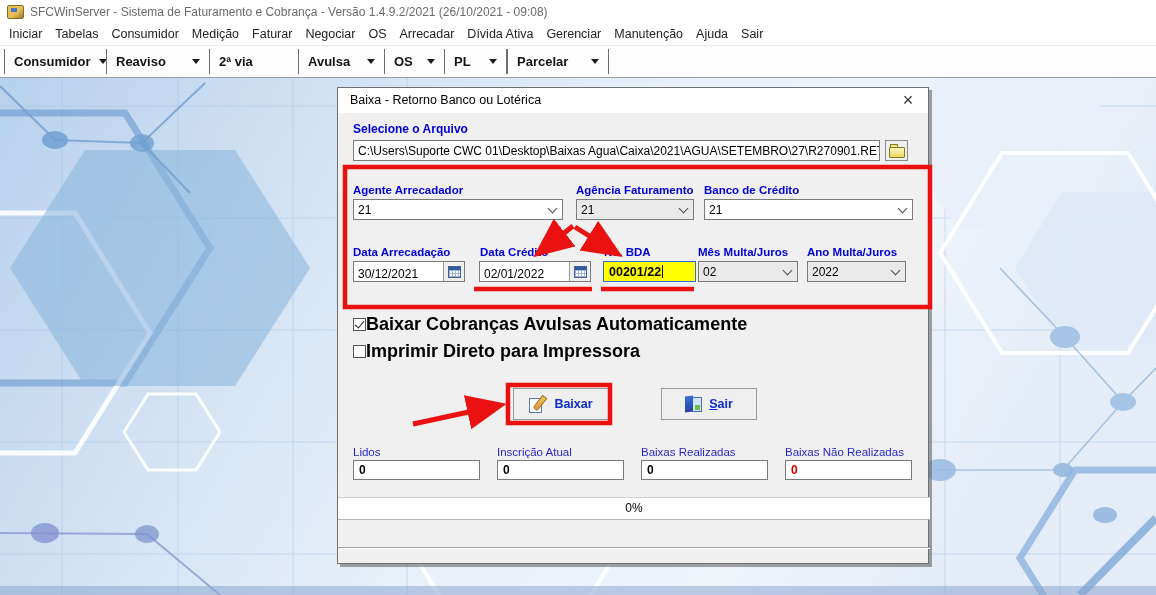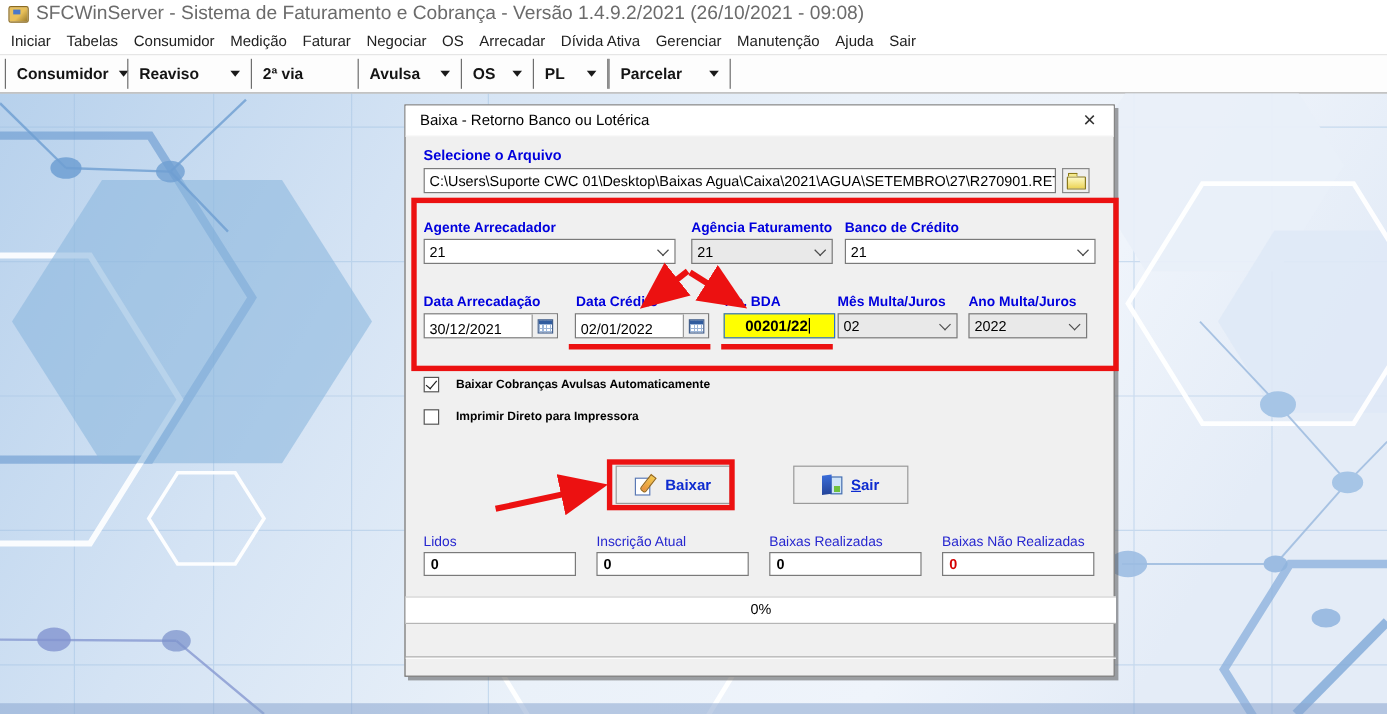--- a/index.html
+++ b/index.html
@@ -3,21 +3,21 @@
 <meta charset="utf-8">
 <style>
   html,body{margin:0;padding:0;}
   body{width:1156px;height:595px;overflow:hidden;font-family:"Liberation Sans",sans-serif;background:#fff;position:relative;}
   .stage{position:absolute;inset:0;width:1156px;height:595px;}
 
   
   .titlebar{position:absolute;left:0;top:0;width:1156px;height:23px;background:#ffffff;display:flex;align-items:center;}
   .app-icon{width:15px;height:12px;margin:0 6px 0 7px;background:linear-gradient(135deg,#e8c05a 0 55%,#9a7a2a);border:1px solid #8a6a20;border-radius:2px;position:relative;}
   .app-icon::after{content:"";position:absolute;left:3px;top:2px;width:6px;height:4px;background:#4a78c8;}
-  .titlebar-text{font-size:16px;color:#6b6b6b;white-space:nowrap;}
+  .titlebar-text{font-size:12px;color:#6b6b6b;white-space:nowrap;}
 
   .menubar{position:absolute;left:0;top:23px;width:1156px;height:22px;background:#ffffff;display:flex;align-items:center;gap:13px;padding-left:9px;box-sizing:border-box;}
   .menu-item{font-size:12.5px;color:#222;white-space:nowrap;cursor:default;}
 
   .toolbar{position:absolute;left:0;top:45px;width:1156px;height:33px;background:#fdfdfd;border-top:1px solid #e6e6e6;border-bottom:1px solid #9e9e9e;box-sizing:border-box;display:flex;align-items:center;padding-left:4px;}
   .tb-sep{width:1px;height:25px;background:#6e6e6e;flex:0 0 auto;}
   .tb-btn{height:27px;display:flex;align-items:center;justify-content:space-between;padding:0 9px;box-sizing:border-box;flex:0 0 auto;cursor:default;}
   .tb-label{font-size:13px;font-weight:bold;color:#141414;white-space:nowrap;}
   .tb-arrow{width:0;height:0;border-left:4px solid transparent;border-right:4px solid transparent;border-top:5px solid #1a1a1a;margin-left:8px;}
 
@@ -47,27 +47,27 @@
 
   .datefield{position:absolute;height:21px;background:#fff;border:1px solid #7a7a7a;box-sizing:border-box;display:flex;align-items:flex-end;}
   .date-val{flex:1;padding-left:4px;font-size:12px;}
   .cal-btn{width:20px;height:19px;background:#efefef;border-left:1px solid #9a9a9a;display:flex;align-items:center;justify-content:center;cursor:default;}
   .cal-icon{width:13px;height:12px;border:1px solid #44608c;box-sizing:border-box;background:
       linear-gradient(#2f5b9e 0 3px, rgba(0,0,0,0) 3px),
       repeating-linear-gradient(to right,#9db6d8 0 1px, rgba(0,0,0,0) 1px 3px),
       repeating-linear-gradient(to bottom,#9db6d8 0 1px, rgba(0,0,0,0) 1px 3px),
       #fff;}
 
-  .bda-field{position:absolute;left:265px;top:173px;width:93px;height:21px;background:#ffff00;border:1px solid #2f6fd0;box-sizing:border-box;display:flex;align-items:center;padding-left:17px;font-size:12.5px;font-weight:bold;color:#000;}
+  .bda-field{position:absolute;left:265px;top:173px;width:93px;height:21px;background:#ffff00;border:1px solid #2f6fd0;box-sizing:border-box;display:flex;align-items:center;padding-left:5px;font-size:12.5px;font-weight:bold;color:#000;}
   .caret{display:inline-block;width:1px;height:13px;background:#000;margin-left:1px;}
 
   .cb-row{position:absolute;left:15px;display:flex;align-items:center;cursor:default;}
   .cb-box{position:relative;width:13px;height:13px;background:#fff;border:1px solid #555;box-sizing:border-box;flex:0 0 auto;}
   .cb-box.checked::after{content:"";position:absolute;left:3px;top:0px;width:4px;height:8px;border-right:1.8px solid #222;border-bottom:1.8px solid #222;transform:rotate(40deg);}
-  .cb-label{margin-left:14px;font-size:10px;font-weight:bold;color:#000;white-space:nowrap;}
+  .cb-label{margin-left:0;font-size:18px;font-weight:bold;color:#000;white-space:nowrap;}
 
   .dlg-btn{position:absolute;width:96px;height:32px;background:#efefef;border:1px solid #9a9a9a;box-sizing:border-box;display:flex;align-items:center;justify-content:center;gap:7px;cursor:default;}
   .btn-label{font-size:12.5px;font-weight:bold;color:#0d2bd0;display:block;}
   .sair-label::first-letter{text-decoration:underline;}
   .ic-baixar{position:relative;width:18px;height:17px;flex:0 0 auto;}
   .ic-baixar::before{content:"";position:absolute;left:0;top:2px;width:11px;height:13px;background:#fff;border:1px solid #5b79b4;}
   .ic-baixar::after{content:"";position:absolute;left:8px;top:-1px;width:4px;height:14px;background:linear-gradient(#f4c84a,#e8913c);border:1px solid #9a6a1a;border-radius:0 0 2px 2px;transform:rotate(38deg);}
   .ic-sair{position:relative;width:17px;height:16px;flex:0 0 auto;}
   .ic-sair::before{content:"";position:absolute;right:0;top:1px;width:8px;height:13px;background:#cfe4f8;border:1px solid #4a70b0;}
   .ic-sair::after{content:"";position:absolute;left:0;top:0;width:8px;height:16px;background:linear-gradient(#3a6cd8,#24449a);transform:skewY(-7deg);}

